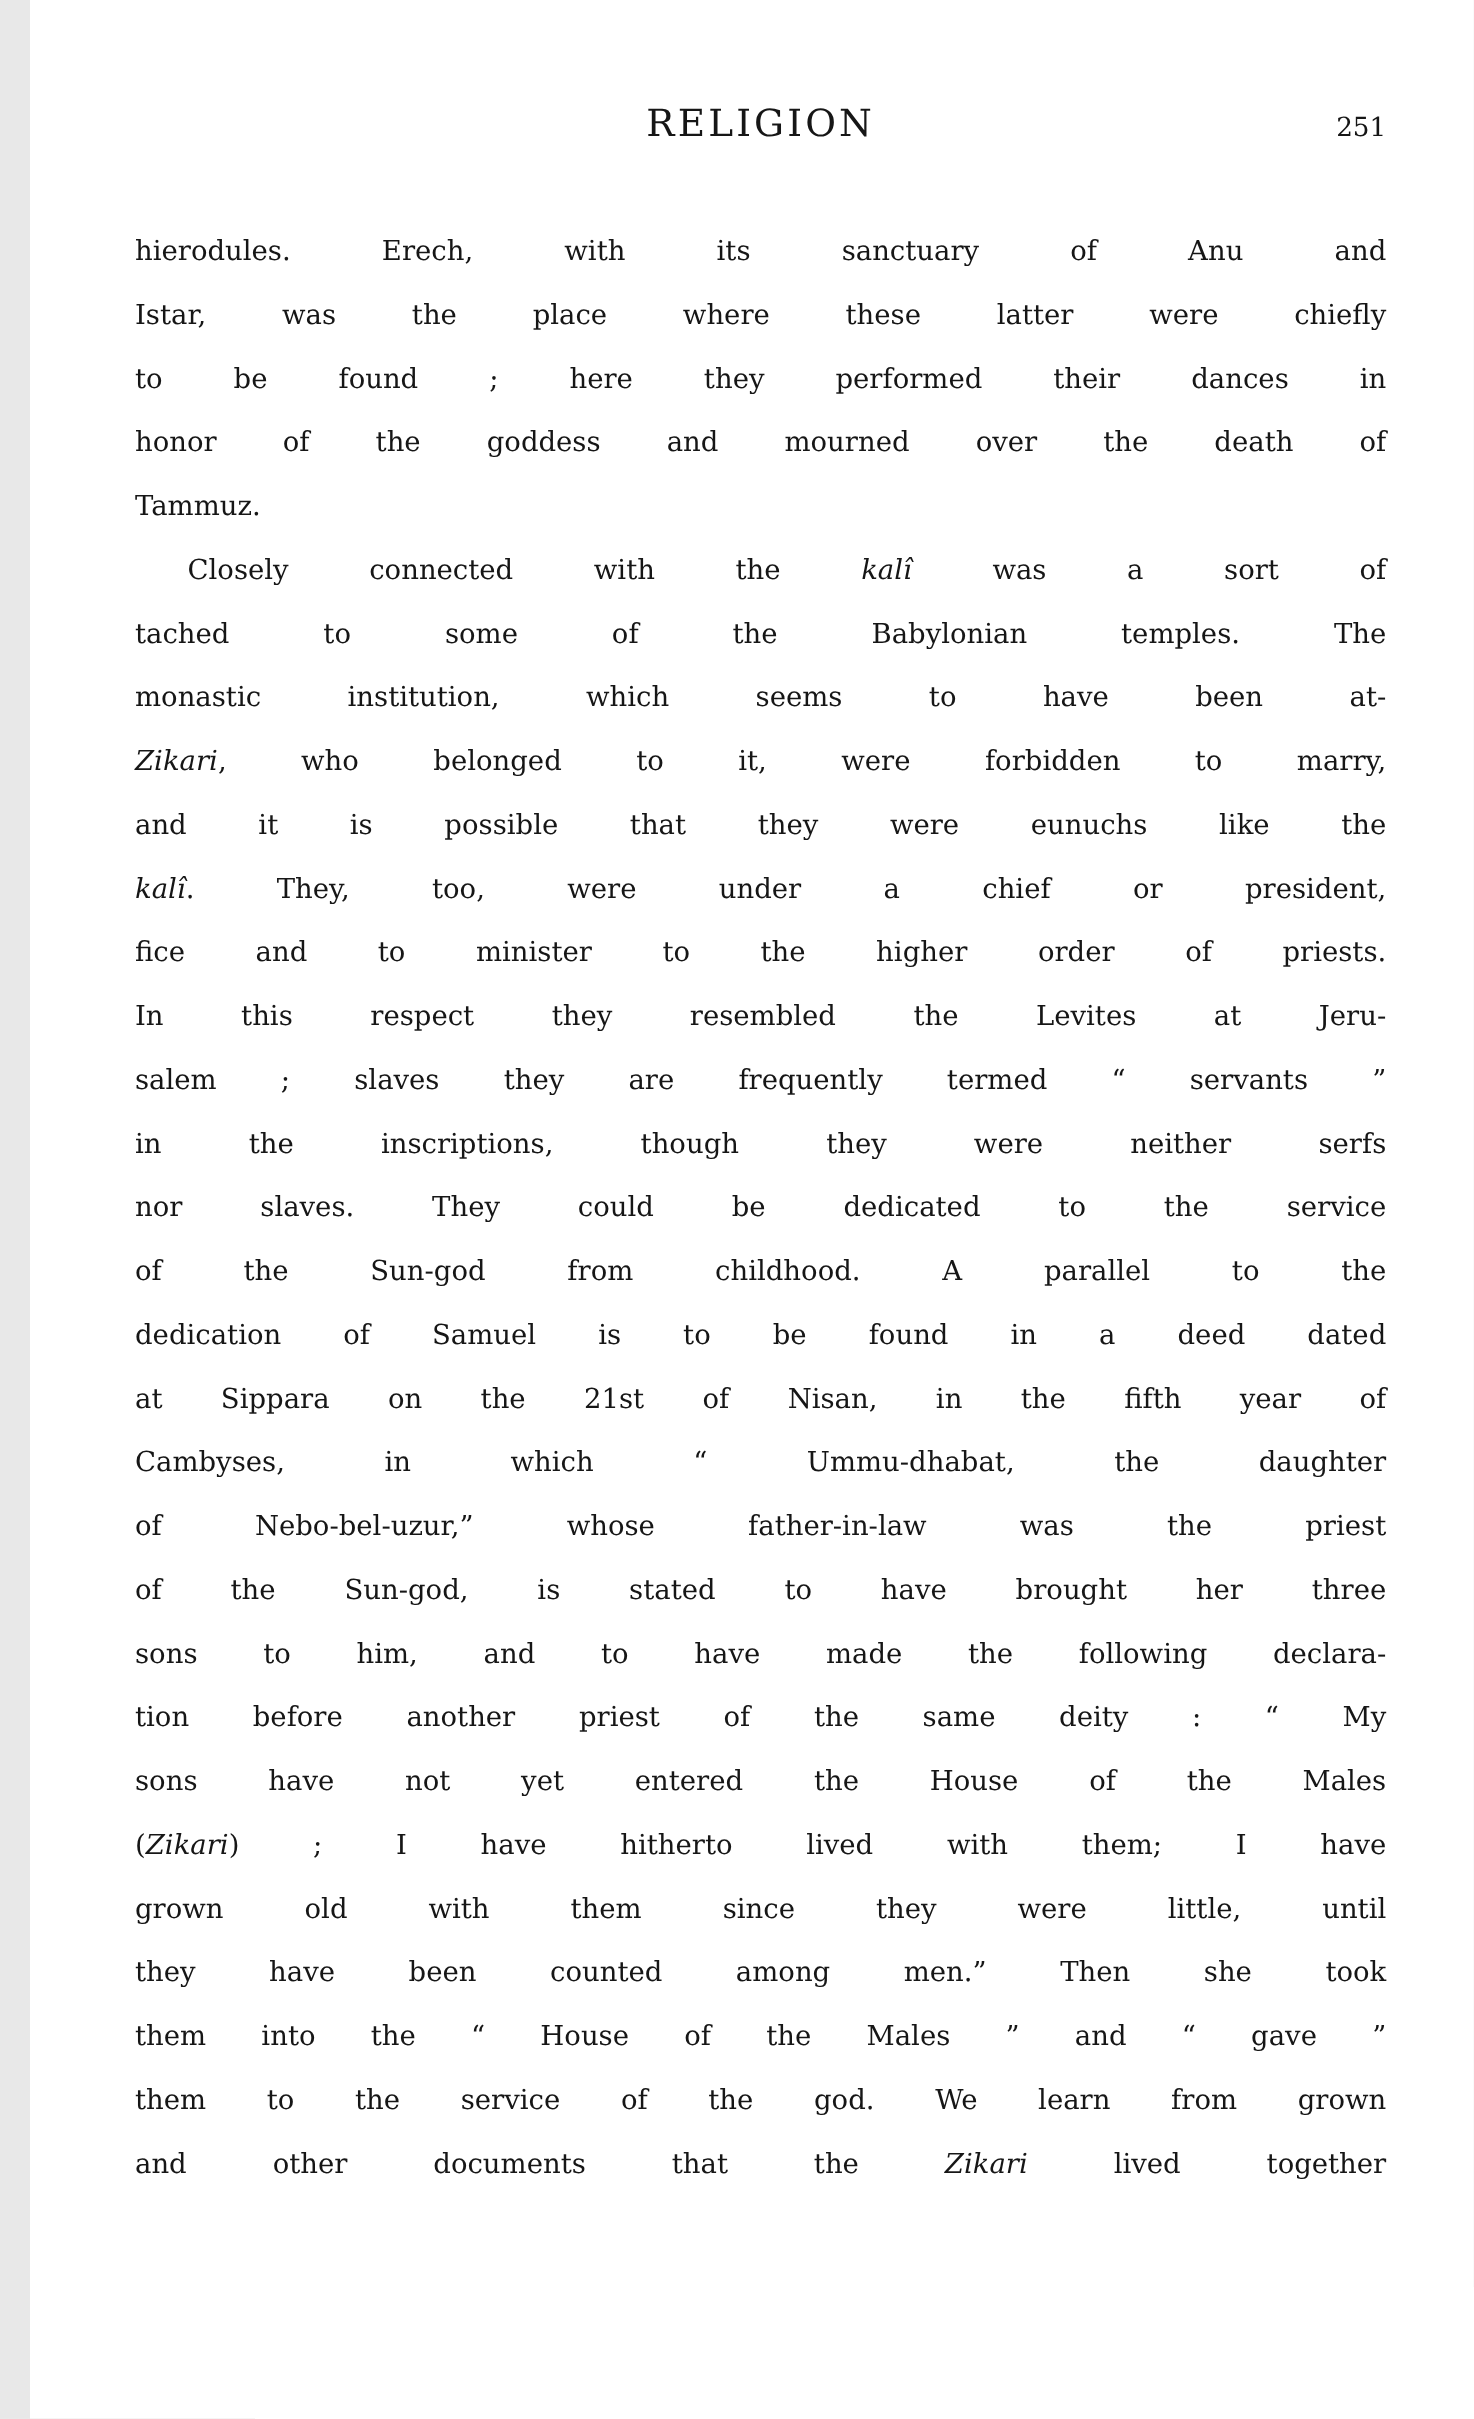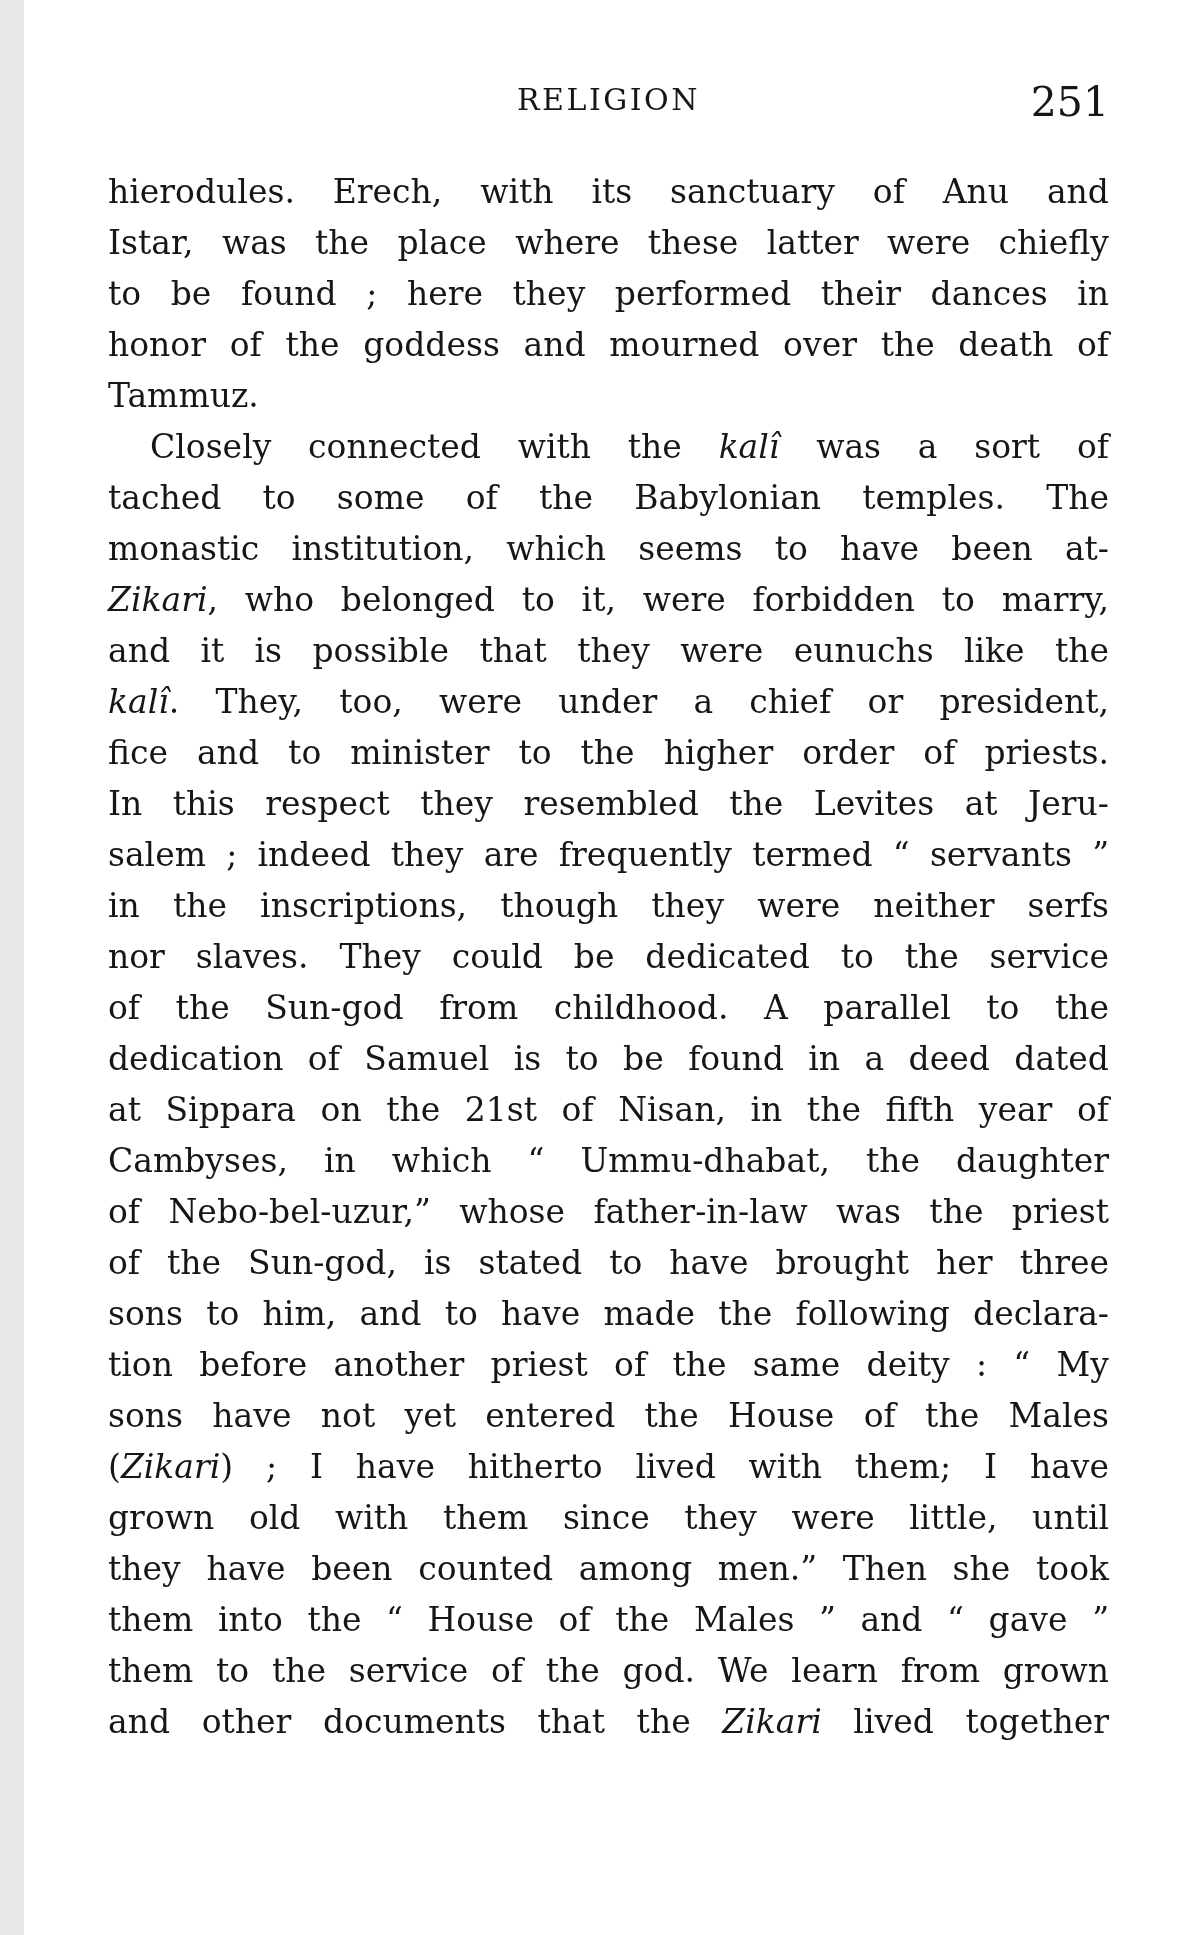--- a/index.html
+++ b/index.html
@@ -31,29 +31,29 @@
     top: 0;
     text-align: center;
     font-size: 30px;
     letter-spacing: 2.5px;
     line-height: 36px;
   }
   .page-number {
     position: absolute;
     right: 0;
     top: 2px;
-    font-size: 41px;
+    font-size: 21px;
     line-height: 36px;
   }
   .text-block {
     position: absolute;
-    top: 166px;
+    top: 176px;
     left: 84px;
     width: 1001px;
-    font-size: 33px;
+    font-size: 22px;
   }
   .line {
     height: 51px;
     line-height: 51px;
     text-align: justify;
     text-align-last: justify;
     -moz-text-align-last: justify;
     white-space: nowrap;
   }
   .line.left {
@@ -85,21 +85,21 @@
       <div class="line"><span>honor of the goddess and mourned over the death of</span></div>
       <div class="line left"><span>Tammuz.</span></div>
       <div class="line indent"><span>Closely connected with the </span><i>kalî</i><span> was a sort of</span></div>
       <div class="line"><span>tached to some of the Babylonian temples.  The</span></div>
       <div class="line"><span>monastic institution, which seems to have been at-</span></div>
       <div class="line"><i>Zikari</i><span>, who belonged to it, were forbidden to marry,</span></div>
       <div class="line"><span>and it is possible that they were eunuchs like the</span></div>
       <div class="line"><i>kalî</i><span>.  They, too, were under a chief or president,</span></div>
       <div class="line"><span>fice and to minister to the higher order of priests.</span></div>
       <div class="line"><span>In this respect they resembled the Levites at Jeru-</span></div>
-      <div class="line"><span>salem ; indeed they are frequently termed “ servants ”</span></div>
+      <div class="line"><span>salem ; slaves they are frequently termed “ servants ”</span></div>
       <div class="line"><span>in the inscriptions, though they were neither serfs</span></div>
       <div class="line"><span>nor slaves.  They could be dedicated to the service</span></div>
       <div class="line"><span>of the Sun-god from childhood.  A parallel to the</span></div>
       <div class="line"><span>dedication of Samuel is to be found in a deed dated</span></div>
       <div class="line"><span>at Sippara on the 21st of Nisan, in the fifth year of</span></div>
       <div class="line"><span>Cambyses, in which “ Ummu-dhabat, the daughter</span></div>
       <div class="line"><span>of Nebo-bel-uzur,” whose father-in-law was the priest</span></div>
       <div class="line"><span>of the Sun-god, is stated to have brought her three</span></div>
       <div class="line"><span>sons to him, and to have made the following declara-</span></div>
       <div class="line"><span>tion before another priest of the same deity : “ My</span></div>

